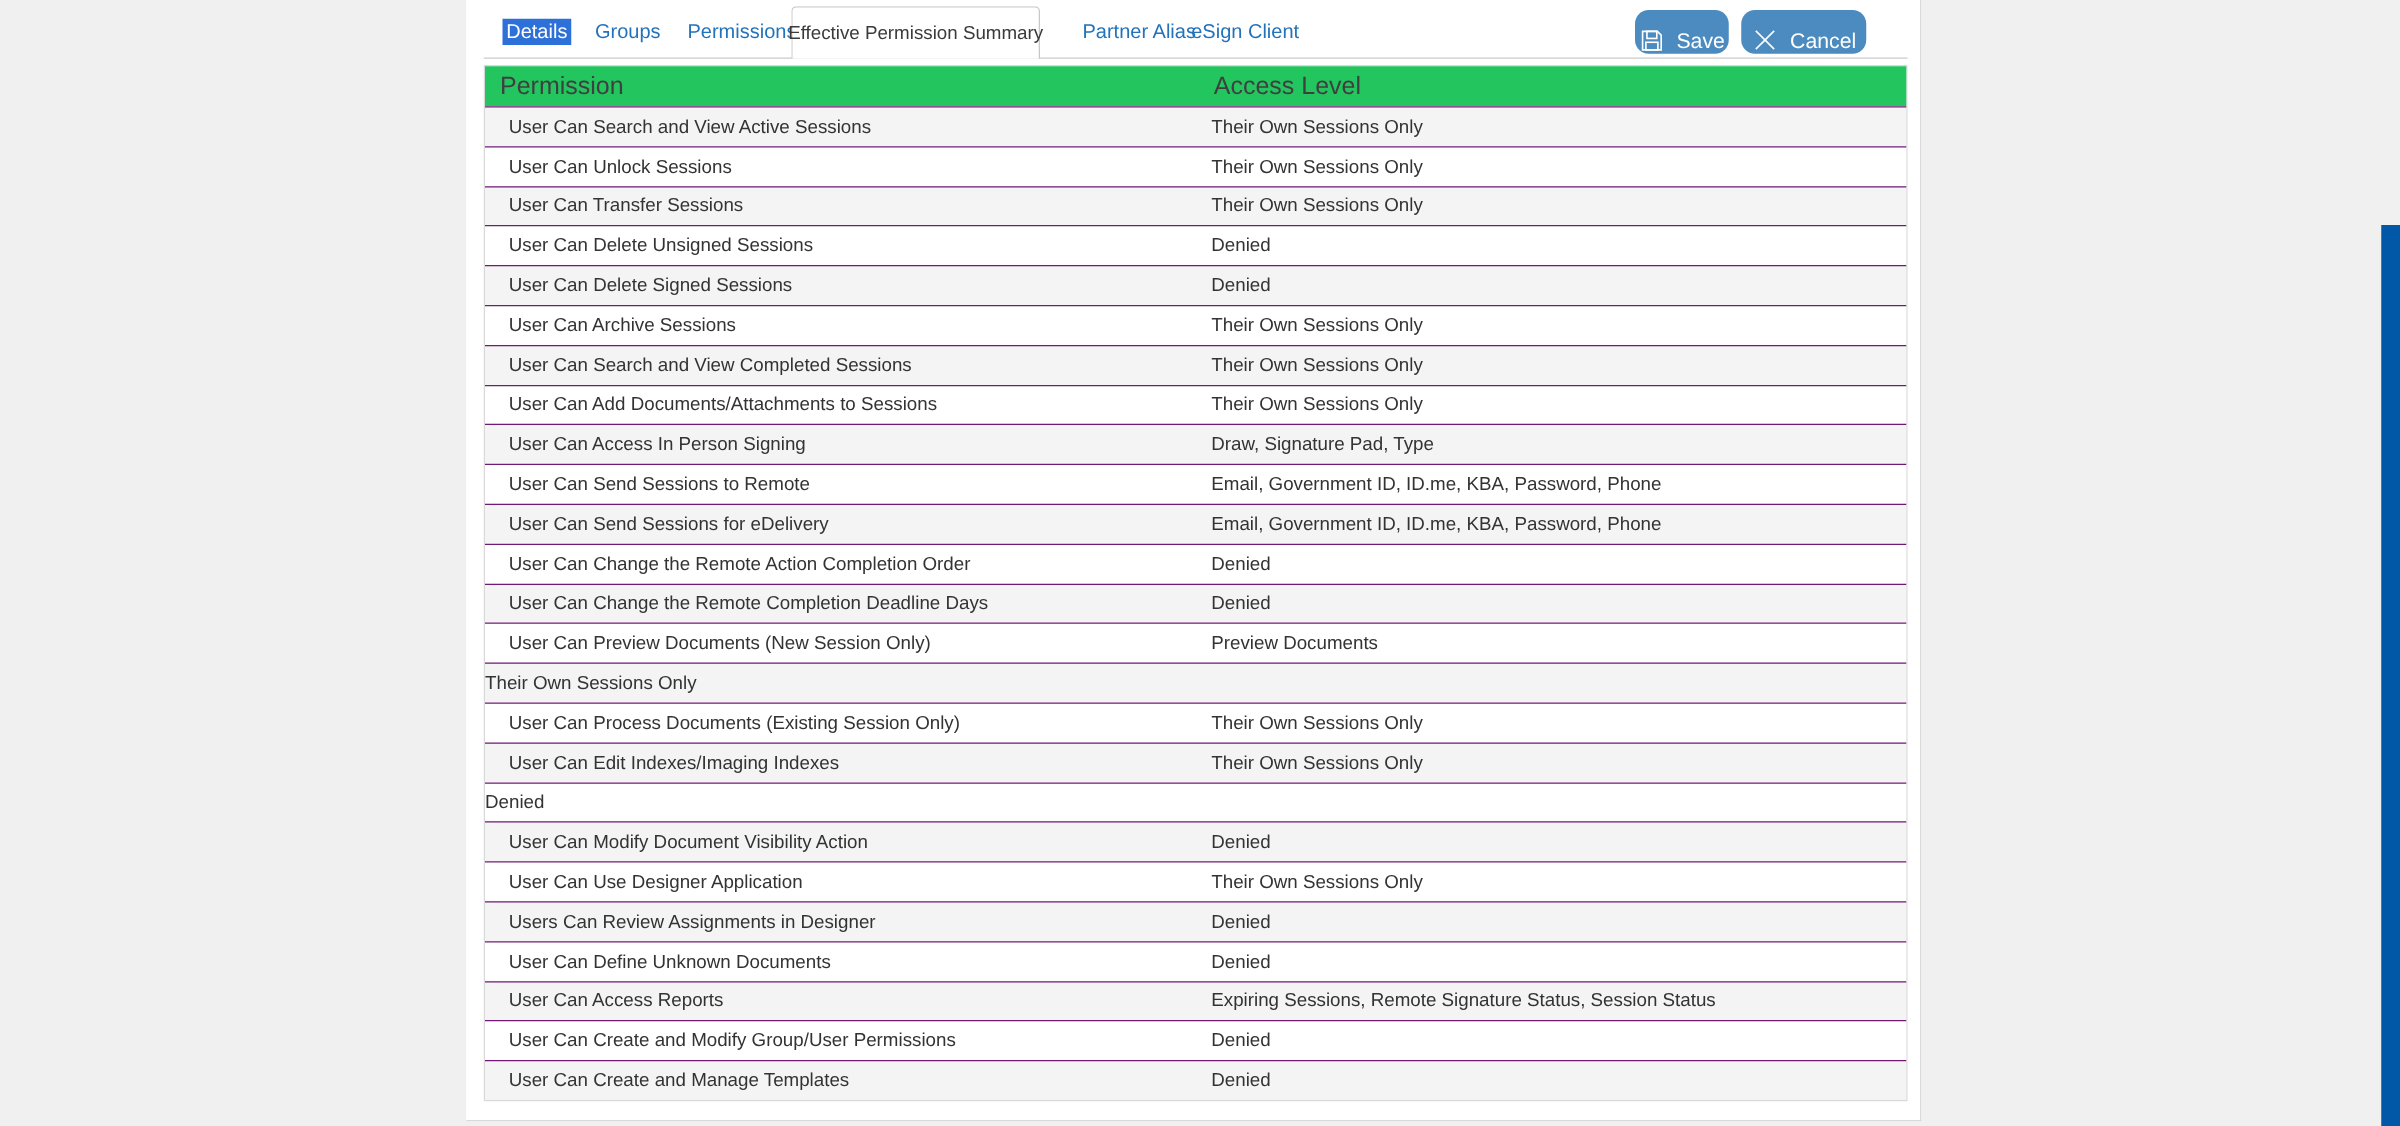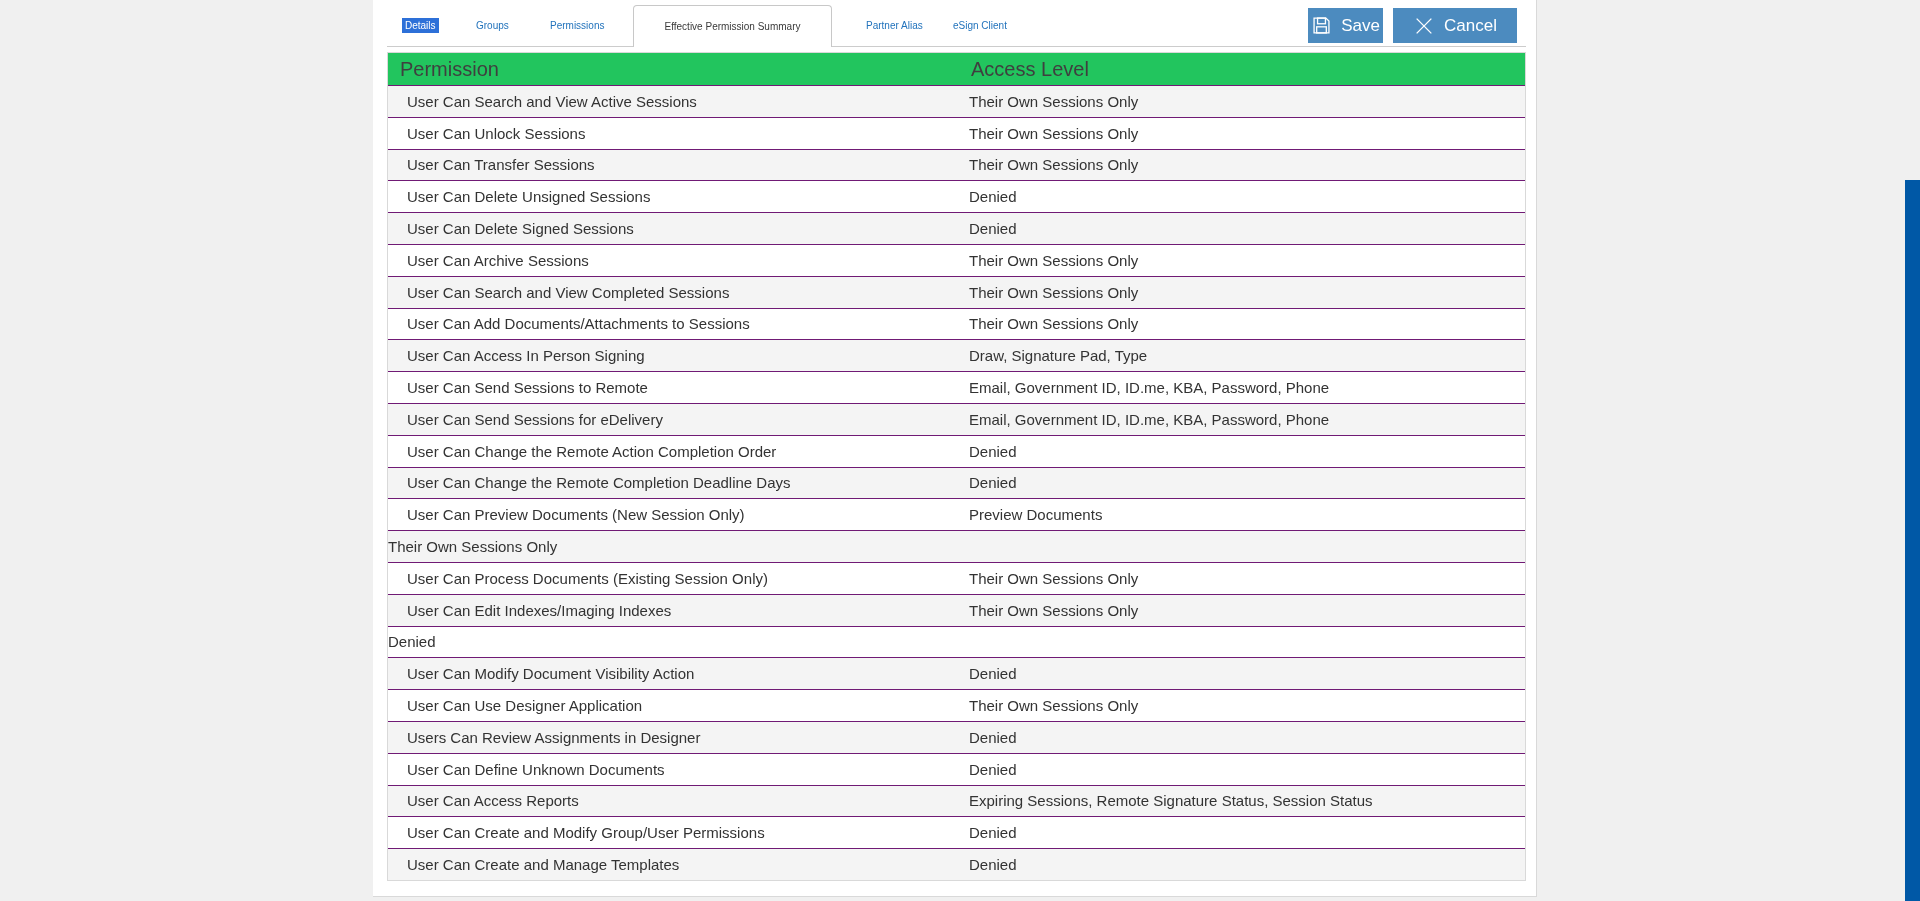--- a/index.html
+++ b/index.html
@@ -14,47 +14,47 @@
     position:absolute;left:373px;top:0;width:1164px;height:897px;
     background:#ffffff;border-right:1px solid #d9d9d9;border-bottom:1px solid #d9d9d9;
     box-sizing:border-box;
   }
   .content{position:absolute;left:14px;top:0;width:1139px;}
   
   .tabbar{
     position:relative;height:47px;border-bottom:1px solid #cccccc;box-sizing:border-box;
   }
   .tab-link{
-    position:absolute;top:18px;font-size:10px;color:var(--tab-link,#2273bc);
+    position:absolute;top:18px;font-size:16px;color:var(--tab-link,#2273bc);
     cursor:pointer;white-space:nowrap;line-height:15px;
   }
   .tab-details{left:18px;}
   .tab-details .sel{
     background:var(--sel,#2d70d8);color:#ffffff;padding:2px 3px;margin:-2px -3px;
   }
   .tab-groups{left:89px;}
   .tab-permissions{left:163px;}
   .tab-partner{left:463px;margin-left:16px;}
   .tab-esign{left:566px;}
   .tab-active{
     position:absolute;left:246px;top:5px;width:199px;height:42px;
     background:#ffffff;border:1px solid #c8c8c8;border-bottom:none;
     border-radius:4px 4px 0 0;box-sizing:border-box;z-index:2;
     display:flex;align-items:center;justify-content:center;
-    font-size:10px;color:#3a3a3a;cursor:default;white-space:nowrap;
+    font-size:15px;color:#3a3a3a;cursor:default;white-space:nowrap;
   }
   
   .btn{
     position:absolute;top:8px;height:35px;background:var(--accent,#4c8bbf);
-    color:#ffffff;display:flex;align-items:center;justify-content:center;
-    font-size:17px;cursor:pointer;box-sizing:border-box;gap:9px;z-index:3;
+    color:#ffffff;display:flex;align-items:flex-end;justify-content:center;
+    font-size:17px;cursor:pointer;box-sizing:border-box;gap:9px;z-index:3;border-radius:11px;
   }
   .btn svg{display:block;}
   .btn-save{left:921px;width:75px;}
-  .btn-cancel{left:1006px;width:124px;}
+  .btn-cancel{left:1006px;width:100px;}
   
   .perm-table{
     margin-top:5px;width:1139px;border:1px solid #d9d9d9;box-sizing:border-box;
     background:#ffffff;
   }
   .thead{
     display:grid;grid-template-columns:581px 1fr;height:32px;align-items:center;
     background:#22c55e;
   }
   .th{font-size:20px;color:#3f3f3f;white-space:nowrap;}

